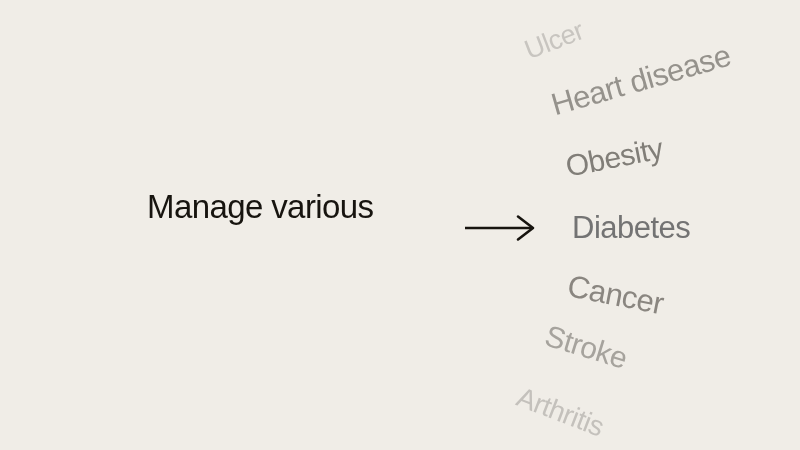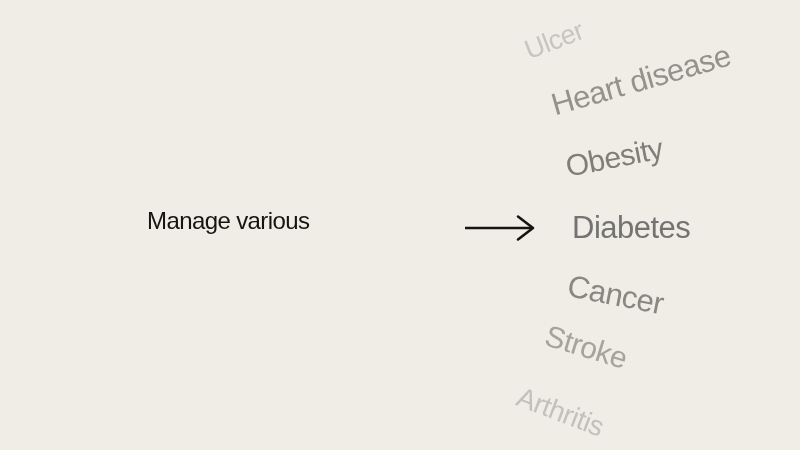--- a/index.html
+++ b/index.html
@@ -10,22 +10,22 @@
     font-family: "Liberation Sans", sans-serif;
   }
   .stage {
     position: relative;
     width: 800px;
     height: 450px;
   }
   .headline {
     position: absolute;
     left: 147px;
-    top: 200px;
-    font-size: 24px;
+    top: 186px;
+    font-size: 33px;
     line-height: 41px;
     letter-spacing: -0.6px;
     font-weight: 400;
   }
   .arrow-svg {
     position: absolute;
     left: 464px;
     top: 213px;
     display: block;
   }

